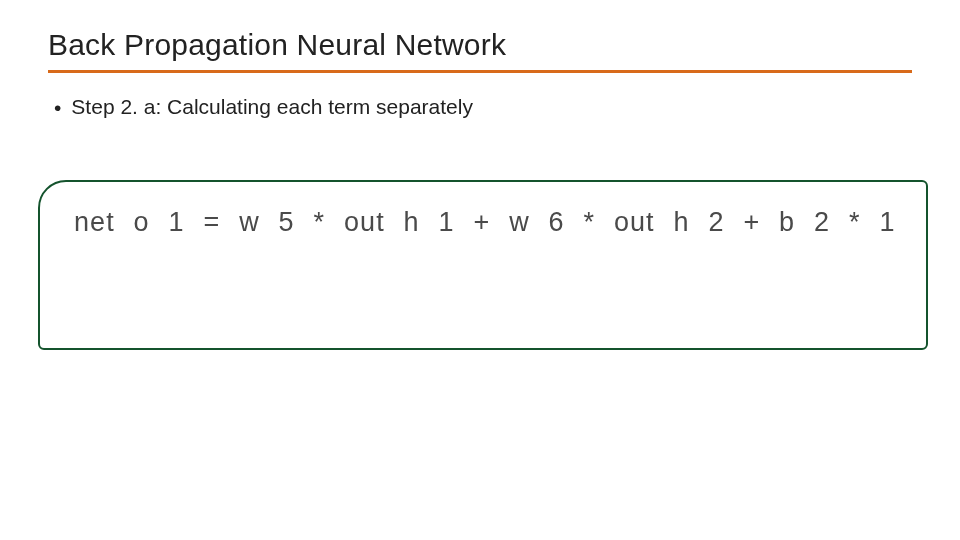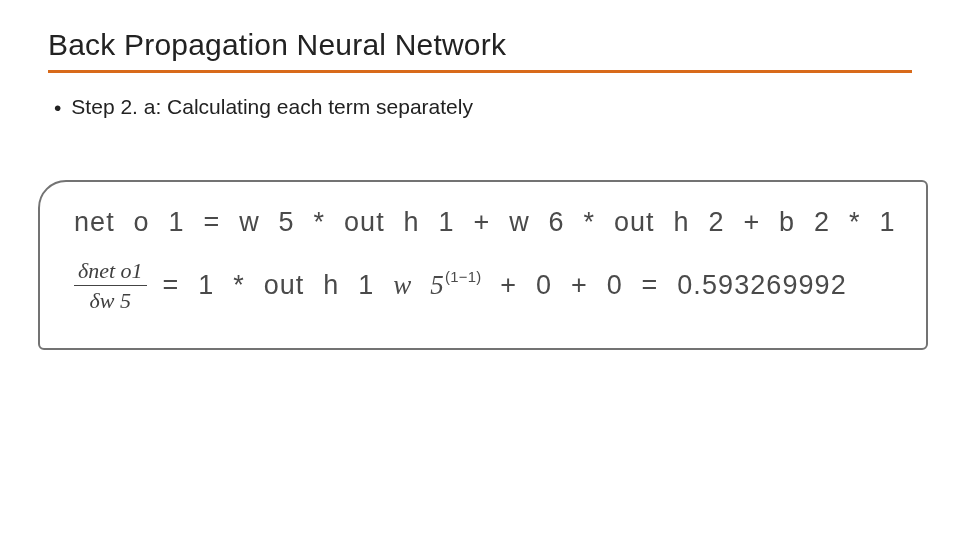--- a/index.html
+++ b/index.html
@@ -43,21 +43,21 @@
   .bullet-dot {
     margin-right: 10px;
     line-height: 1.2;
   }
   .eq-box {
     position: relative;
     margin-top: 60px;
     margin-left: -10px;
     width: 890px;
     height: 170px;
-    border: 2px solid #737373;
+    border: 2px solid #14532d;
     border-radius: 28px 6px 6px 6px;
     box-sizing: border-box;
     padding: 22px 24px 18px 34px;
     font-family: "Segoe UI", Arial, sans-serif;
     color: #4a4a4a;
     font-size: 27px;
     line-height: 1.35;
     background: #fff;
   }
   .eq-line1 {
@@ -113,25 +113,15 @@
   <h1 class="title">Back Propagation Neural Network</h1>
   <hr class="title-rule">
 
   <div class="bullet-row">
     <span class="bullet-dot">•</span>
     <span>Step 2. a: Calculating each term separately</span>
   </div>
 
   <div class="eq-box">
     <div class="eq-line1">net o 1 = w 5 * out h 1 + w 6 * out h 2 + b 2 * 1</div>
-    <div class="eq-line2">
-      <span class="frac">
-        <span class="num">δnet o1</span>
-        <span class="bar"></span>
-        <span class="den">δw 5</span>
-      </span>
-      <span class="eq-rest">
-        <span>= 1 * out h 1 </span><span class="varital">w 5</span><span class="sup">(1−1)</span><span> + 0 + 0 = 0.593269992</span>
-      </span>
-    </div>
   </div>
 
 </div>
 
 </body></html>

